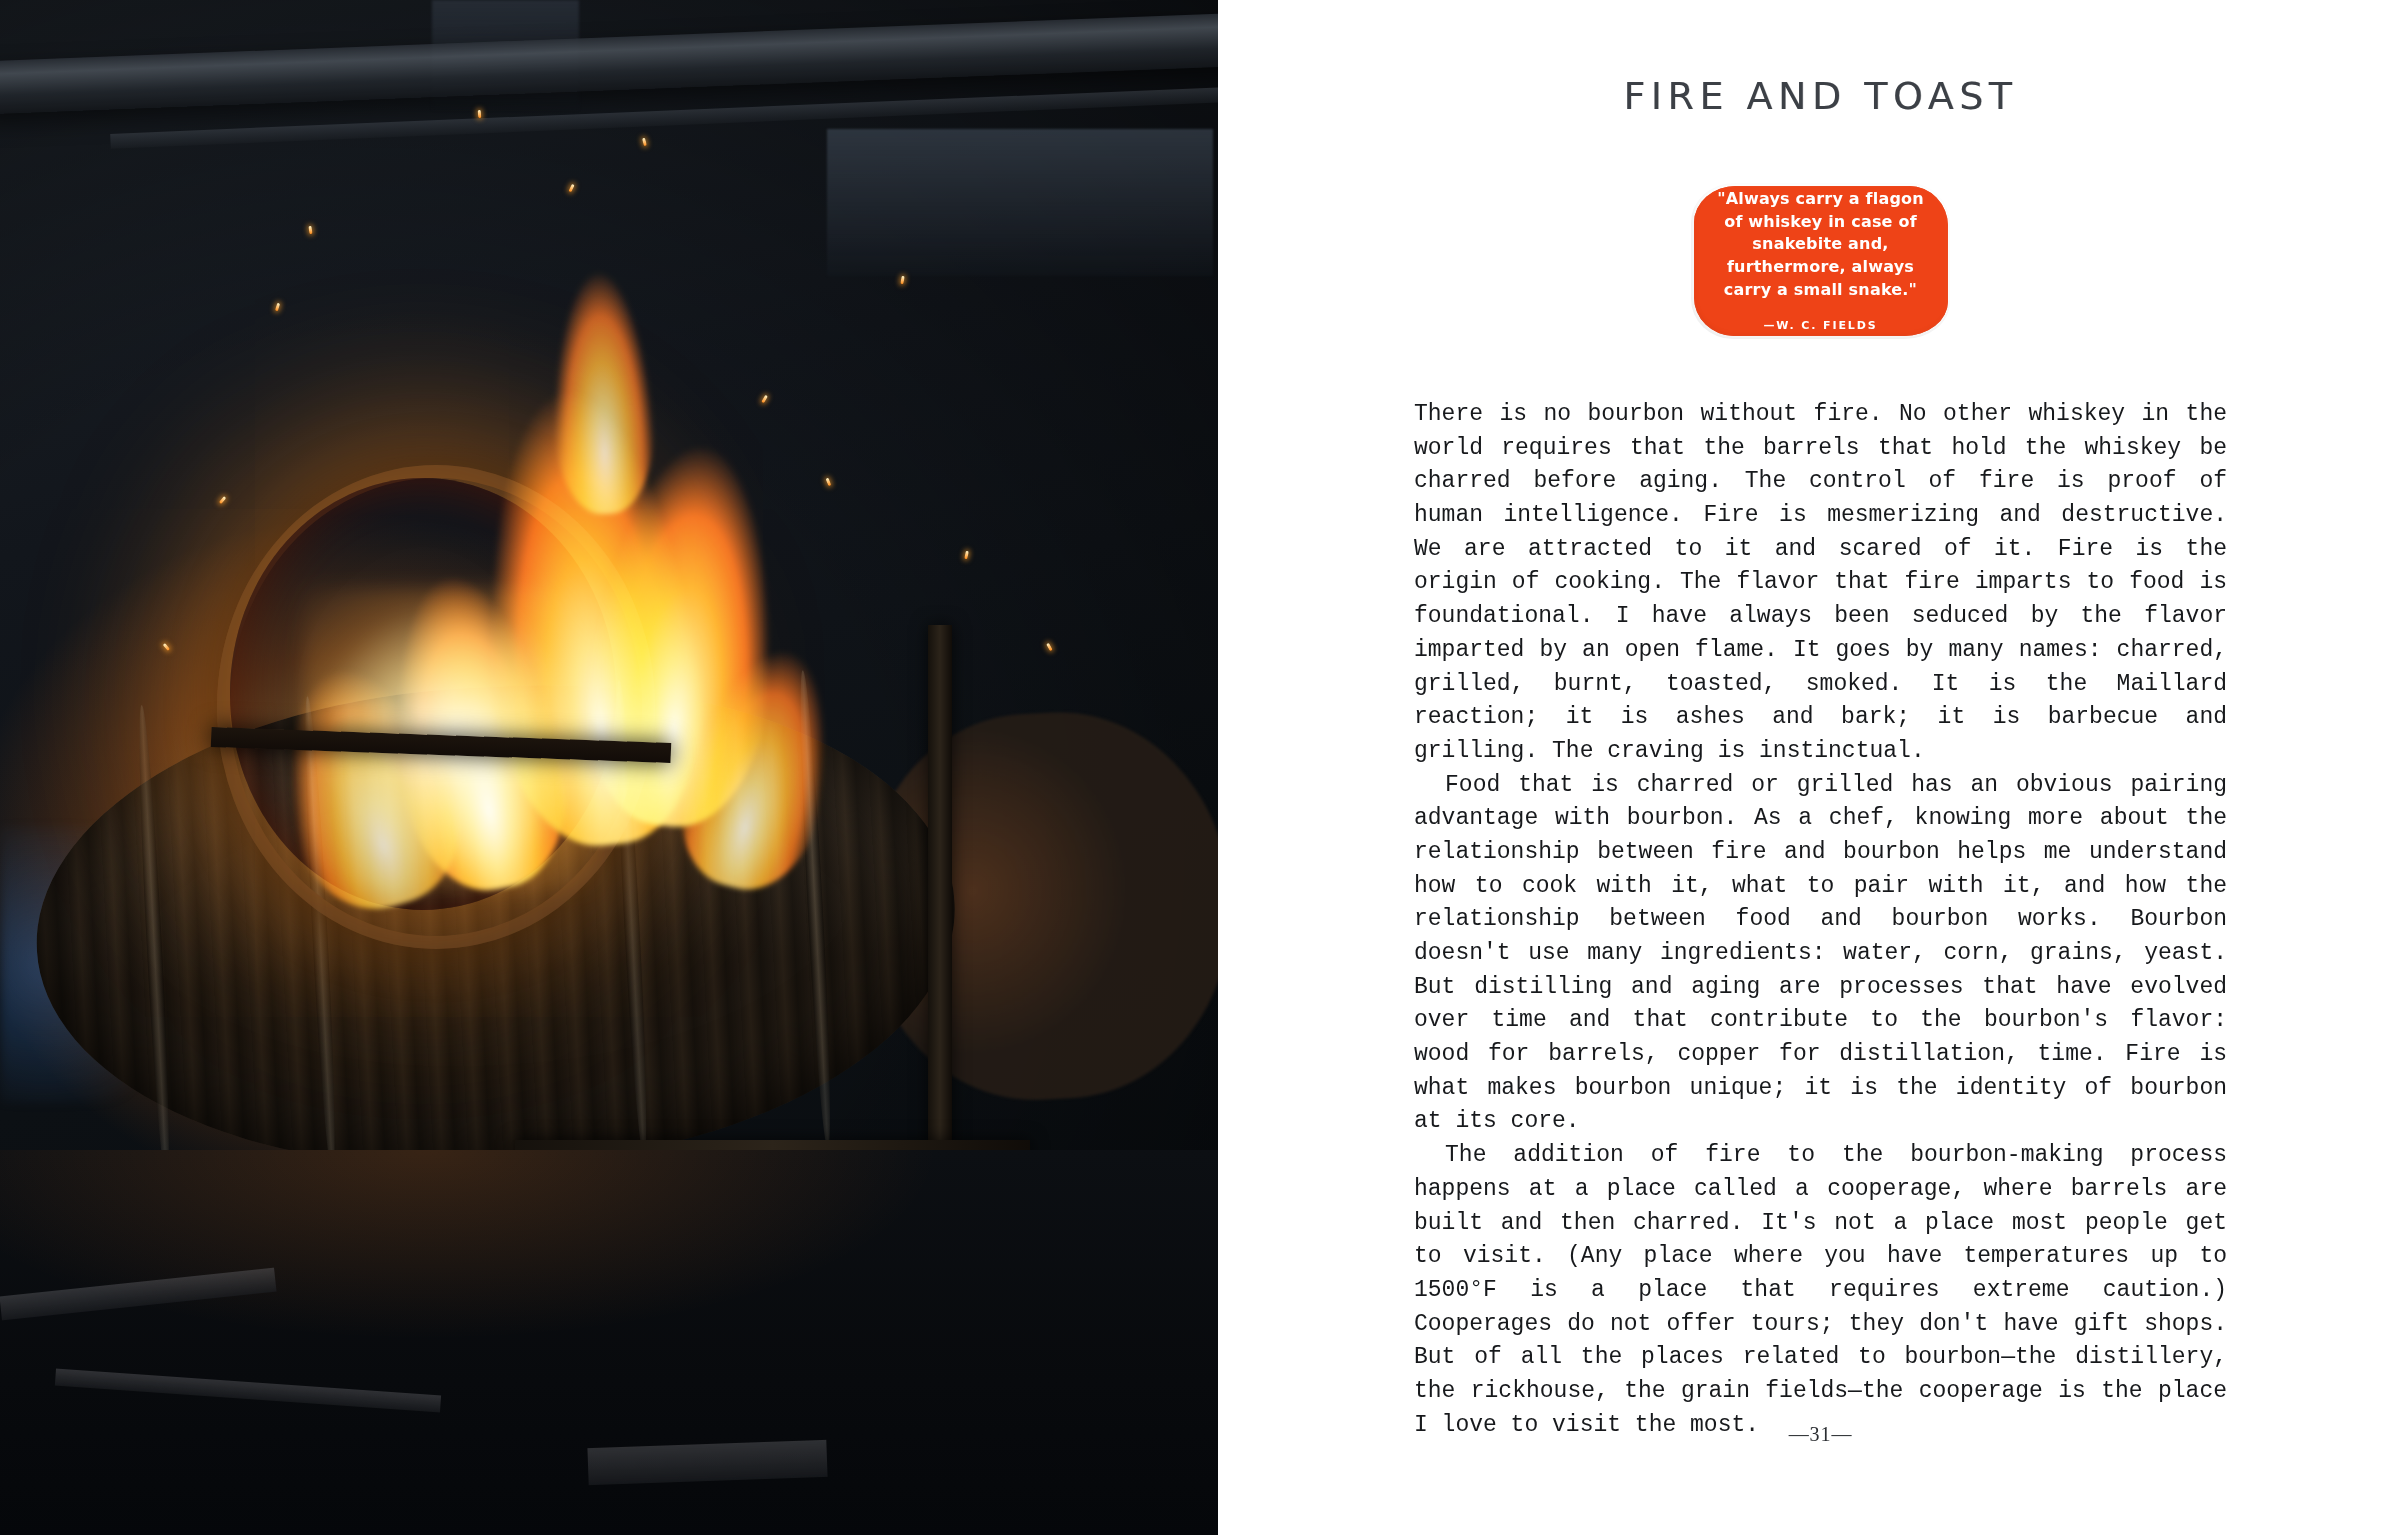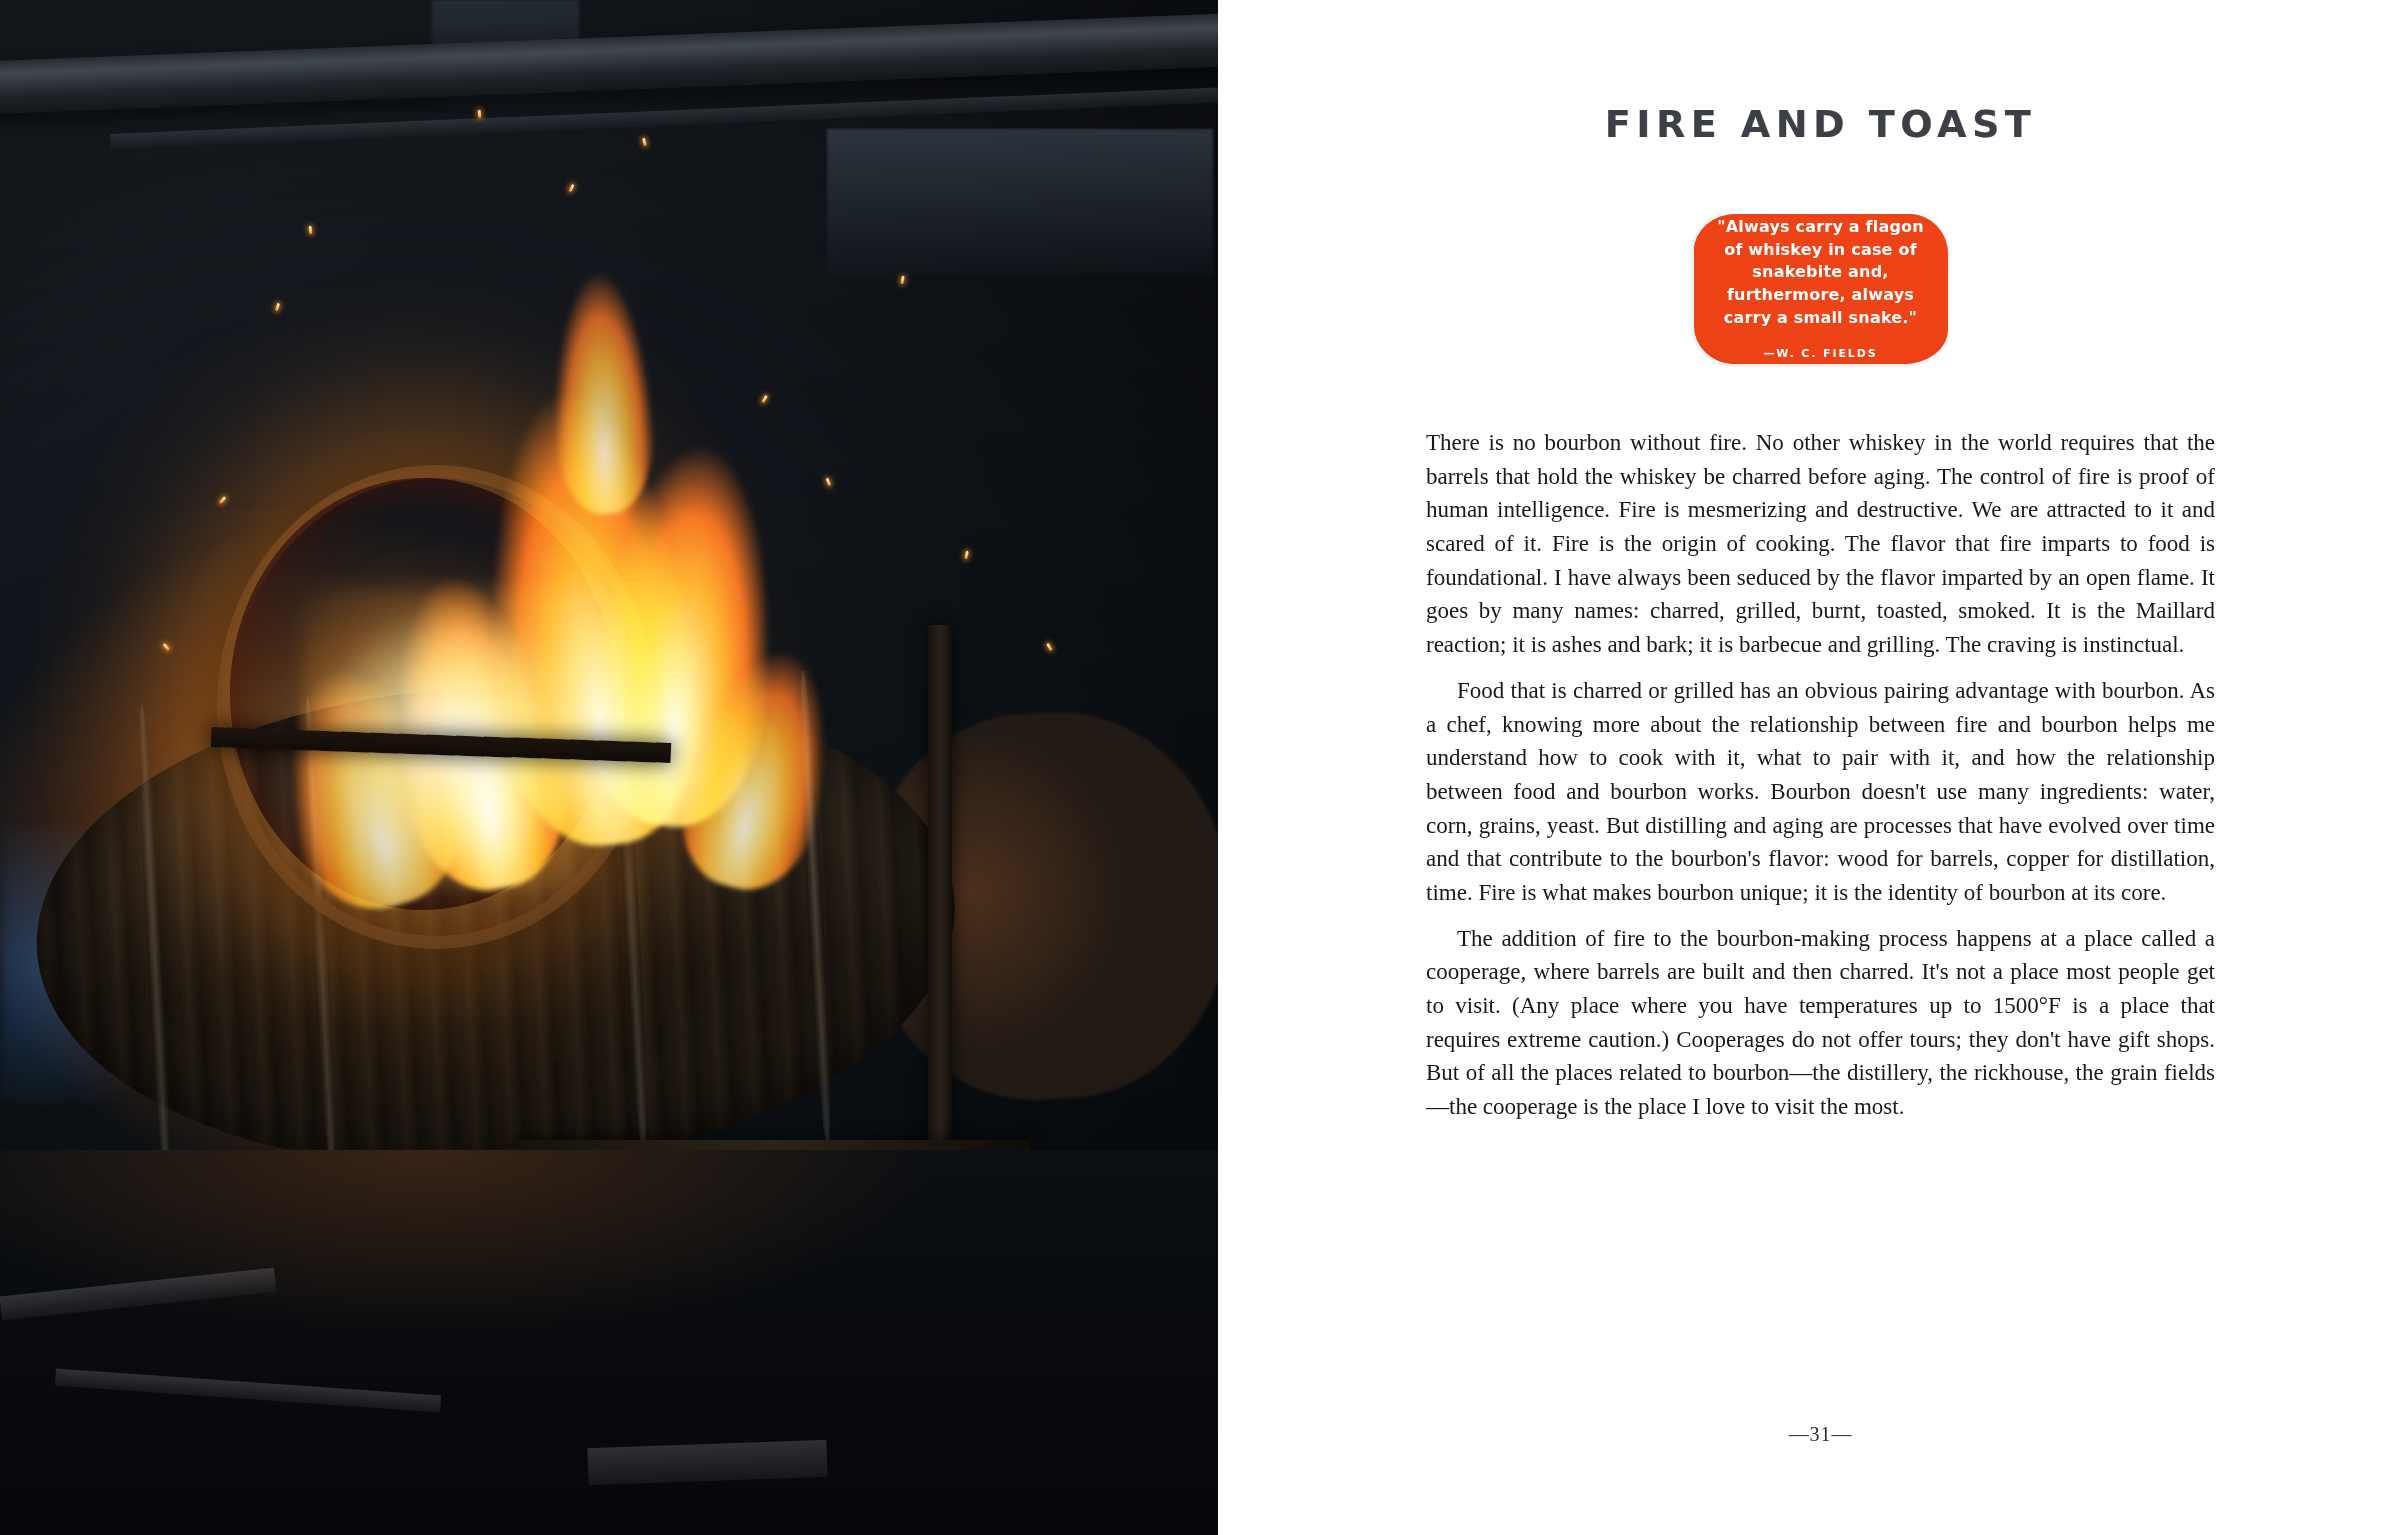--- a/index.html
+++ b/index.html
@@ -176,24 +176,24 @@
   }
   .text-col {
     position: absolute;
     left: 196px;
     top: 0;
     width: 813px;
     height: 1536px;
   }
   .chapter-title {
     margin: 0;
-    padding-top: 102px;
+    padding-top: 74px;
     text-align: center;
     font-family: "DejaVu Sans", sans-serif;
-    font-weight: 700;
+    font-weight: 400;
     font-size: 38px;
     letter-spacing: 5.5px;
     color: #3c4046;
     text-shadow: 0.5px 0 0 rgba(60,64,70,.35);
   }
   .quote-badge {
     position: relative;
     margin: 68px auto 0;
     width: 254px;
     height: 150px;
@@ -234,21 +234,21 @@
   .body-copy {
     margin: 62px 0 0 0;
     color: #17191c;
     font-family: "Liberation Serif", serif;
     font-size: 23px;
     line-height: 1.465;
     text-align: justify;
     text-justify: inter-word;
     hyphens: manual;
   }
-  .body-copy p { margin: 12px; }
+  .body-copy p { margin: 0; font-family: Liberation Mono, monospace; }
   .body-copy p + p { text-indent: 1.35em; }
   .folio {
     position: absolute;
     left: 0;
     right: 0;
     top: 1423px;
     text-align: center;
     font-family: "Liberation Serif", serif;
     font-size: 20px;
     color: #2a2d31;

